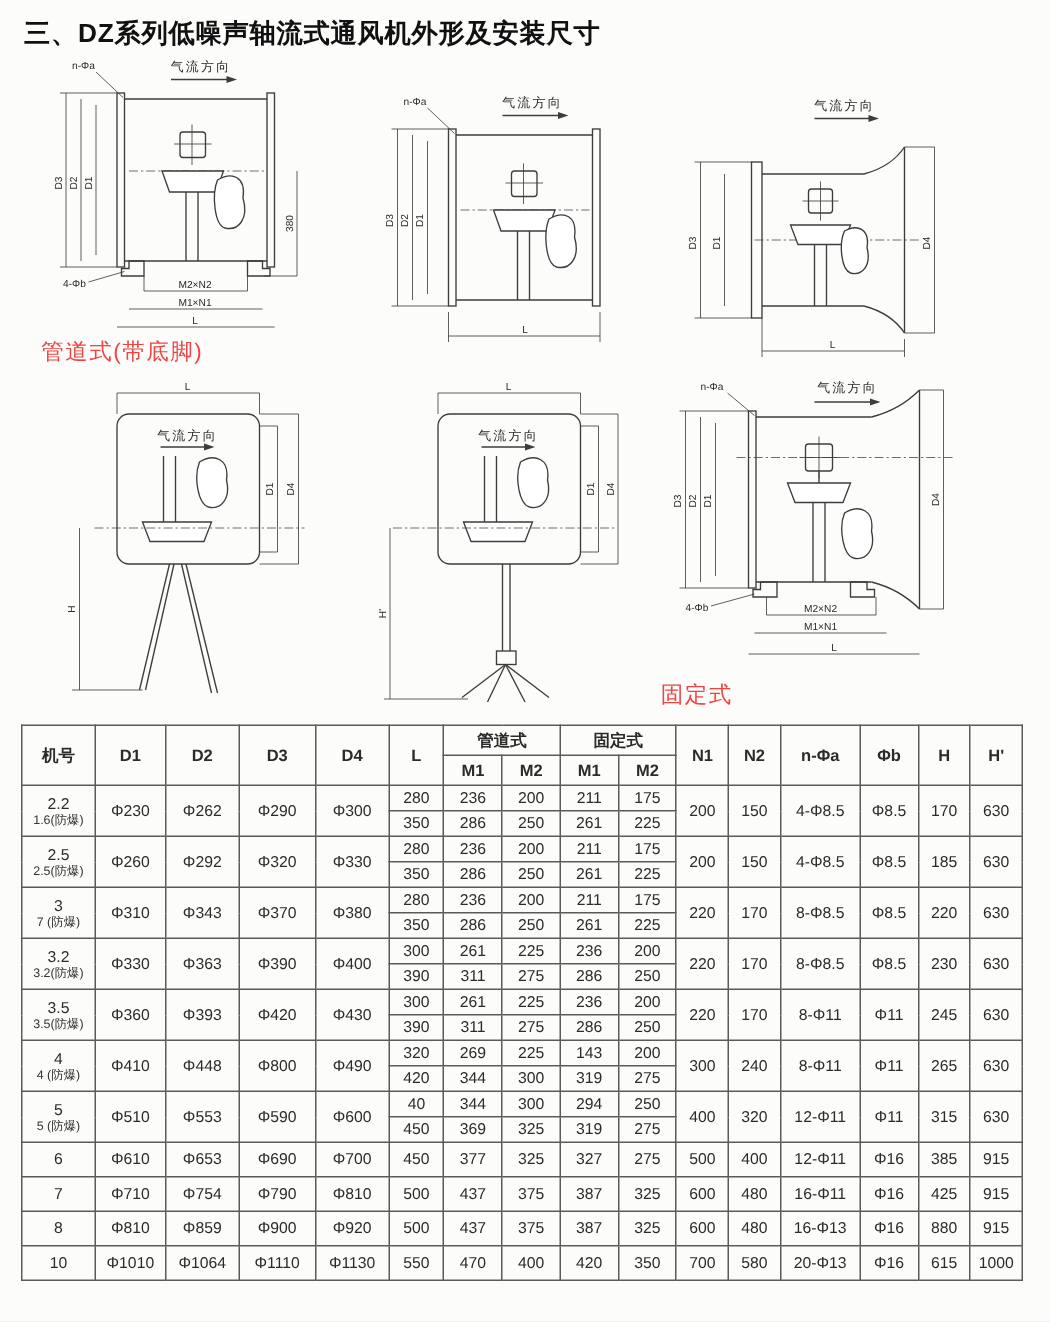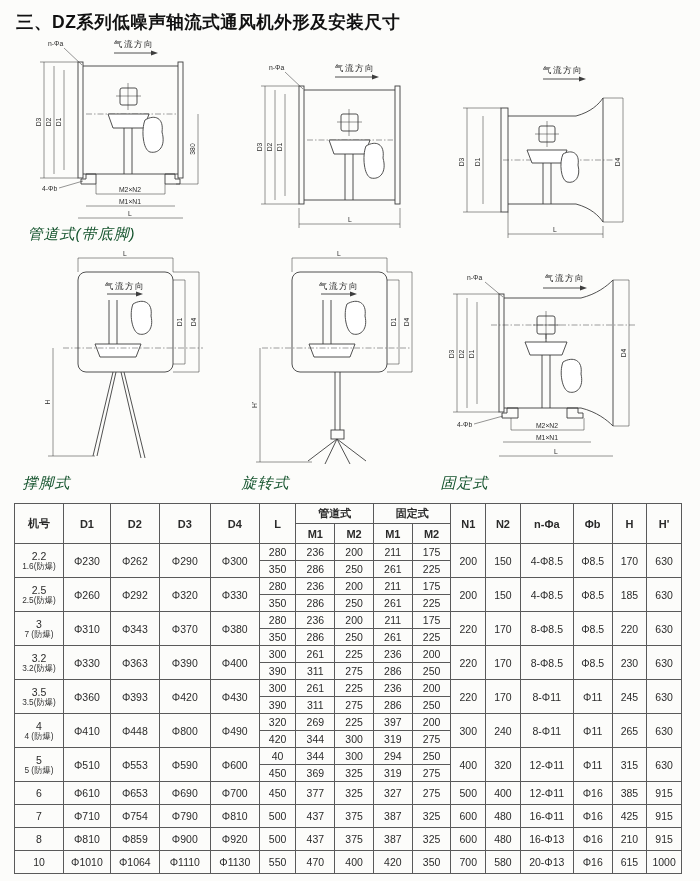--- a/index.html
+++ b/index.html
@@ -18,21 +18,21 @@
   .diag svg { display:block; margin:0 auto; }
   .diag path, .diag line, .diag rect, .diag circle, .diag polyline {
     fill:none; stroke:#3d3d3d; stroke-width:0.9;
   }
   .diag .thin { stroke-width:0.55; }
   .diag .cl { stroke-width:0.5; stroke-dasharray:6 2 1.5 2; }
   .diag .ah { fill:#3d3d3d; stroke:none; }
   .diag .wh { fill:#fff; }
   .diag text { fill:#2b2b2b; stroke:none; font-size:6.8px; font-family:inherit; }
   .diag text.cn { font-size:8.6px; letter-spacing:1.5px; }
-  .caption { font-size:15px; color:#14532d; margin:1px 0 4px; letter-spacing:1px;font-style:italic; }
+  .caption { font-size:15px; color:#ef4444; margin:1px 0 4px; letter-spacing:1px; }
   table.dims {
     border-collapse:collapse; margin:6px auto 0; table-layout:fixed;
     width:668px; font-size:10.5px; color:#2b2b2b; background:#fcfcfa;
   }
   table.dims th, table.dims td {
     border:1px solid #5a5a5a; text-align:center; vertical-align:middle;
     padding:0 1px; overflow:hidden; white-space:nowrap;
   }
   table.dims thead th { height:19px; font-weight:bold; font-size:11px; }
   table.dims tbody td { height:16px; }
@@ -192,21 +192,20 @@
         <text transform="rotate(-90 27 154)" x="27" y="154" text-anchor="middle">H</text>
         <line class="thin" x1="150" y1="32" x2="162" y2="32"></line>
         <line class="thin" x1="150" y1="116" x2="162" y2="116"></line>
         <line class="thin" x1="162" y1="32" x2="162" y2="116"></line>
         <text transform="rotate(-90 159 74)" x="159" y="74" text-anchor="middle">D1</text>
         <line class="thin" x1="150" y1="24" x2="176" y2="24"></line>
         <line class="thin" x1="150" y1="124" x2="176" y2="124"></line>
         <line class="thin" x1="176" y1="24" x2="176" y2="124"></line>
         <text transform="rotate(-90 173 74)" x="173" y="74" text-anchor="middle">D4</text>
       </svg>
-      <div class="caption">撑脚式</div>
     </div>
 
     <div class="diag">
       <svg width="185" height="225" viewBox="0 0 185 225">
         <line class="thin" x1="50" y1="10" x2="145" y2="10"></line>
         <text x="97" y="8" text-anchor="middle">L</text>
         <line class="thin" x1="50" y1="10" x2="50" y2="24"></line>
         <line class="thin" x1="145" y1="10" x2="145" y2="24"></line>
         <rect x="50" y="24" width="95" height="100" rx="8"></rect>
         <text class="cn" x="97" y="41" text-anchor="middle">气流方向</text>
@@ -229,21 +228,20 @@
         <text transform="rotate(-90 15 157)" x="15" y="157" text-anchor="middle">H'</text>
         <line class="thin" x1="145" y1="32" x2="157" y2="32"></line>
         <line class="thin" x1="145" y1="116" x2="157" y2="116"></line>
         <line class="thin" x1="157" y1="32" x2="157" y2="116"></line>
         <text transform="rotate(-90 154 74)" x="154" y="74" text-anchor="middle">D1</text>
         <line class="thin" x1="145" y1="24" x2="170" y2="24"></line>
         <line class="thin" x1="145" y1="124" x2="170" y2="124"></line>
         <line class="thin" x1="170" y1="24" x2="170" y2="124"></line>
         <text transform="rotate(-90 167 74)" x="167" y="74" text-anchor="middle">D4</text>
       </svg>
-      <div class="caption">旋转式</div>
     </div>
 
     <div class="diag">
       <svg width="220" height="205" viewBox="0 0 220 205">
         <text x="26" y="12">n-Φa</text>
         <line class="thin" x1="44" y1="14" x2="62" y2="29"></line>
         <text class="cn" x="124" y="13" text-anchor="middle">气流方向</text>
         <line x1="102" y1="20" x2="142" y2="20"></line>
           <path class="ah" d="M146,20 l-7,-2.4 v4.8 z"></path>
         <rect x="58" y="26" width="5" height="118"></rect>
@@ -479,21 +477,21 @@
             <div class="m1">4</div>
             <div class="fb">4 (防爆)</div>
           </td>
           <td rowspan="2">Φ410</td>
           <td rowspan="2">Φ448</td>
           <td rowspan="2">Φ800</td>
           <td rowspan="2">Φ490</td>
           <td>320</td>
           <td>269</td>
           <td>225</td>
-          <td>397</td>
+          <td>143</td>
           <td>200</td>
           <td rowspan="2">300</td>
           <td rowspan="2">240</td>
           <td rowspan="2">8-Φ11</td>
           <td rowspan="2">Φ11</td>
           <td rowspan="2">265</td>
           <td rowspan="2">630</td>
         </tr>
         <tr>
           <td>420</td>
@@ -580,21 +578,21 @@
           <td rowspan="1">Φ920</td>
           <td>500</td>
           <td>437</td>
           <td>375</td>
           <td>387</td>
           <td>325</td>
           <td rowspan="1">600</td>
           <td rowspan="1">480</td>
           <td rowspan="1">16-Φ13</td>
           <td rowspan="1">Φ16</td>
-          <td rowspan="1">210</td>
+          <td rowspan="1">880</td>
           <td rowspan="1">915</td>
         </tr>
         <tr class="single">
           <td rowspan="1" class="model">
             <div class="m1">10</div>
           </td>
           <td rowspan="1">Φ1010</td>
           <td rowspan="1">Φ1064</td>
           <td rowspan="1">Φ1110</td>
           <td rowspan="1">Φ1130</td>

